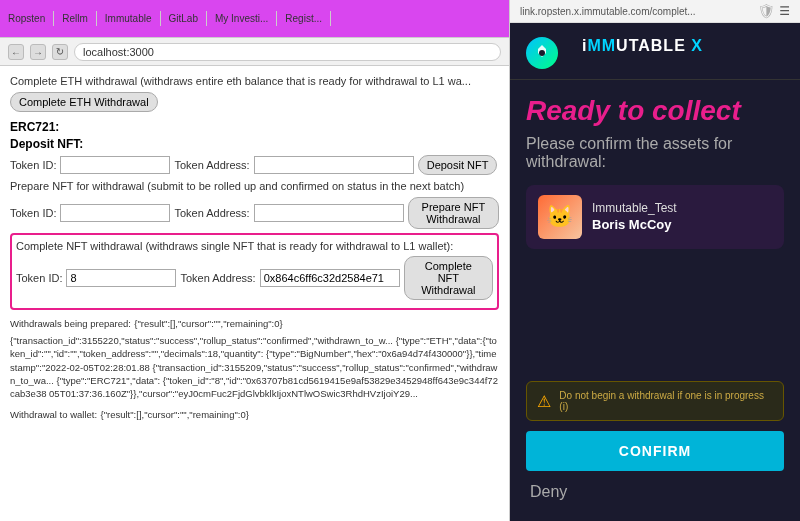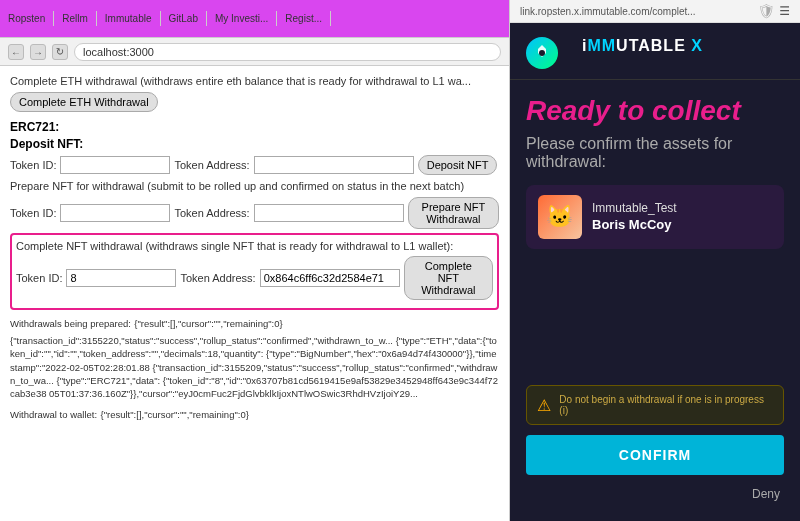--- a/index.html
+++ b/index.html
@@ -291,23 +291,23 @@
       letter-spacing: 1px;
       cursor: pointer;
       margin-bottom: 8px;
     }
 
     .deny-btn {
       background: transparent;
       color: #aaa;
       border: none;
       width: 100%;
-      font-size: 12px;
+      font-size: 16px;
       cursor: pointer;
-      text-align: right;
+      text-align: left;
       padding: 4px;
     }
 
     .right-top-bar {
       background: #f3f3f3;
       padding: 3px 10px;
       font-size: 10px;
       color: #555;
       display: flex;
       align-items: center;

